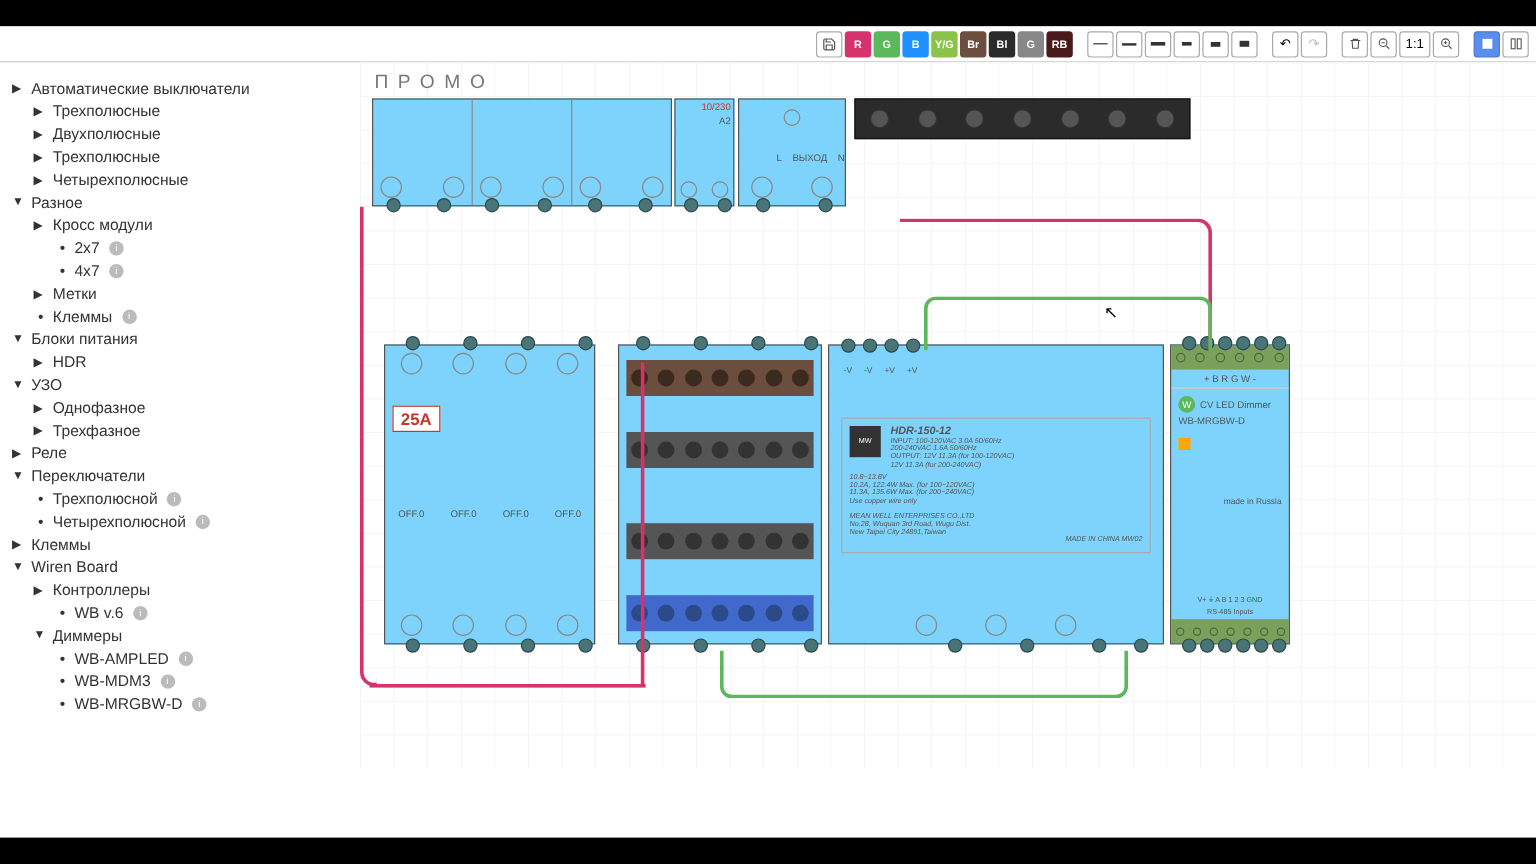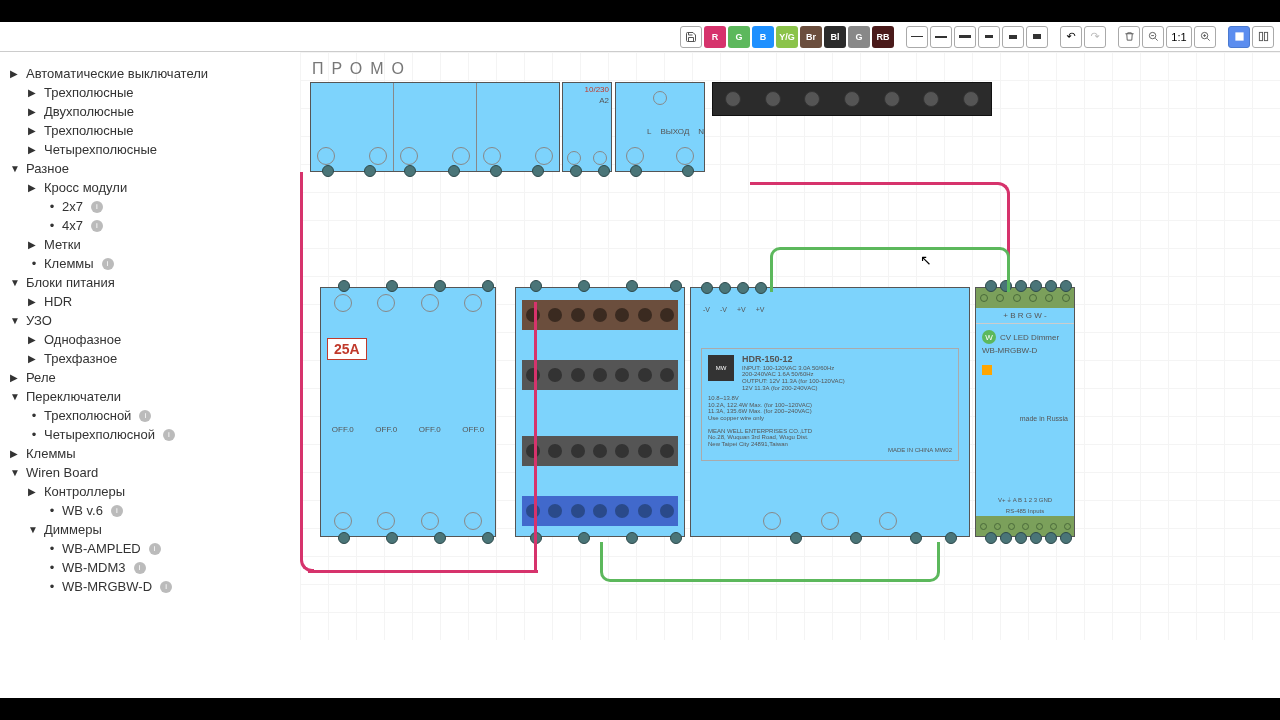--- a/index.html
+++ b/index.html
@@ -34,21 +34,21 @@
     linear-gradient(#f4f4f4 1px, transparent 1px),
     linear-gradient(90deg, #f4f4f4 1px, transparent 1px);
     background-size:28px 28px; }
   
   .comp { position:absolute; background:#7dd3fc; border:1px solid #555; }
   .term-dot { width:12px; height:12px; border-radius:50%; background:#4a7578; border:1px solid #2d4a4c; position:absolute; }
   .wire-red { position:absolute; border:3px solid #d6336c; background:transparent; }
   .wire-green { position:absolute; border:3px solid #5cb85c; background:transparent; }
   .label25 { position:absolute; border:1px solid #c0392b; color:#c0392b; font-size:14px; padding:2px 6px; font-weight:bold; background:#fff; }
   .off-label { font-size:8px; color:#555; }
-  .small-txt { font-size:6px; color:#555; line-height:1.1; }
+  .small-txt { font-size:6px; color:#555; line-height:1.1;font-style:italic; }
 </style>
 </head>
 <body>
 
 <div class="top-black"></div>
 <div class="app">
 
 
   <div class="toolbar">
     <div class="tb-btn">

